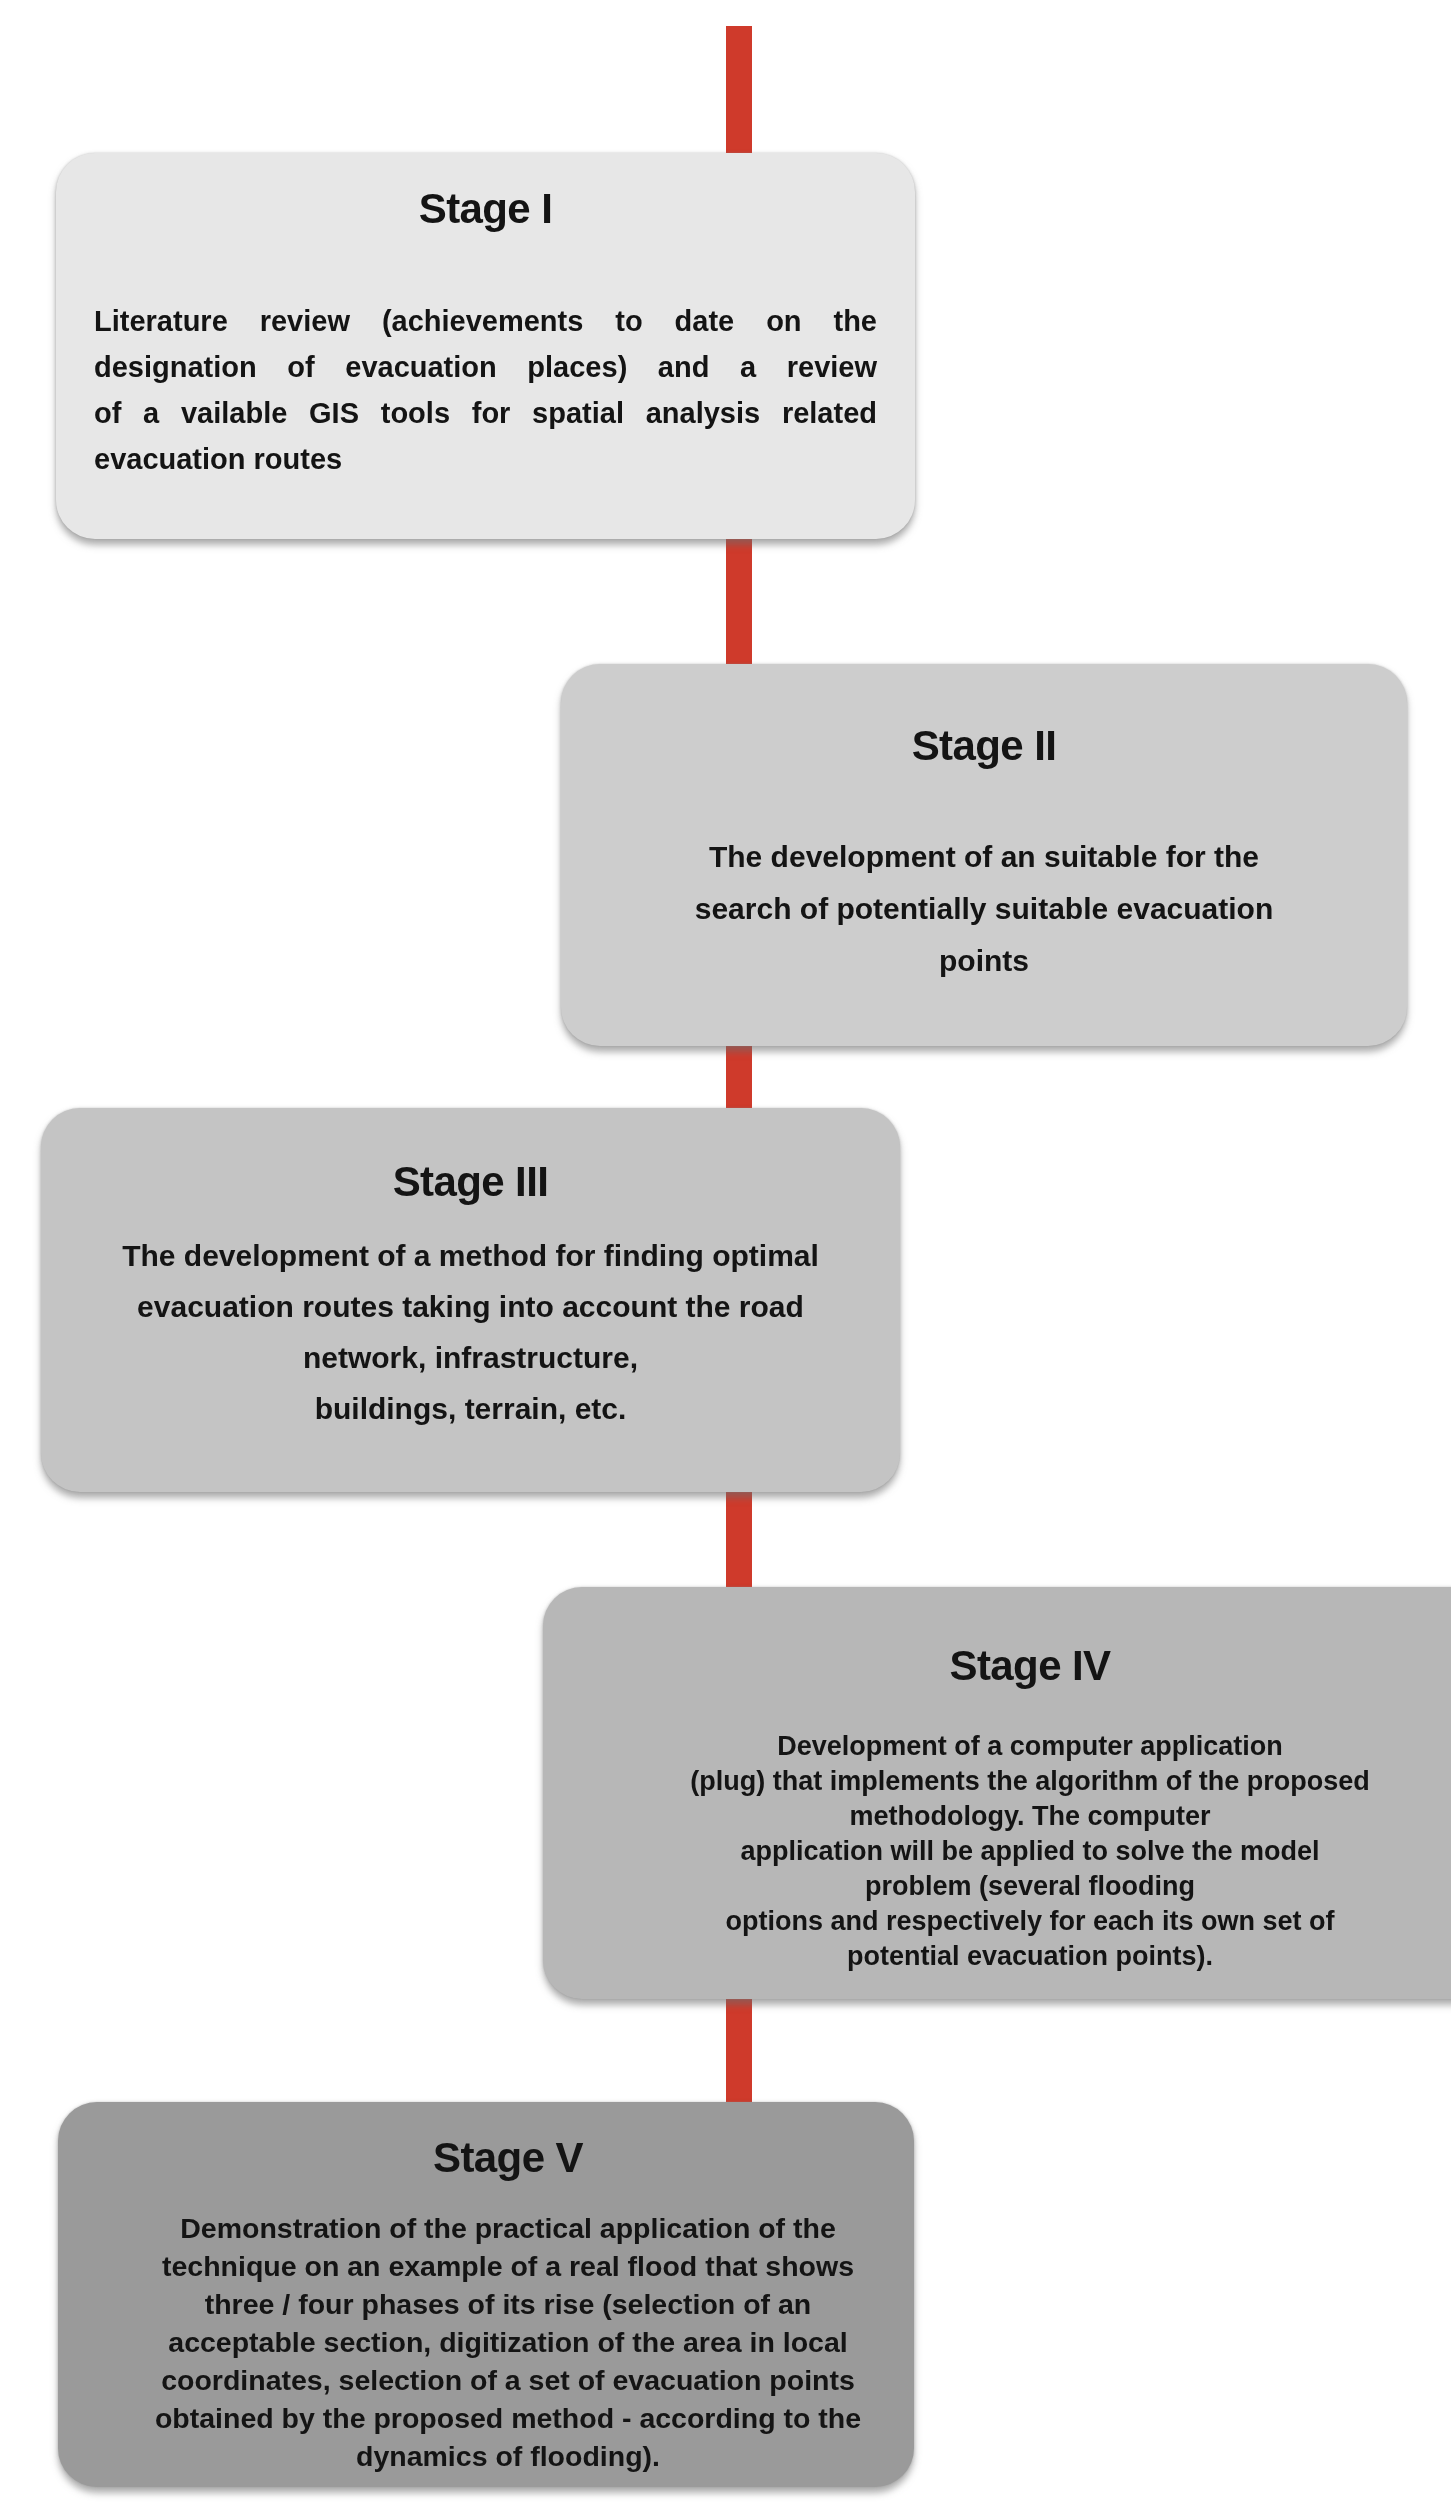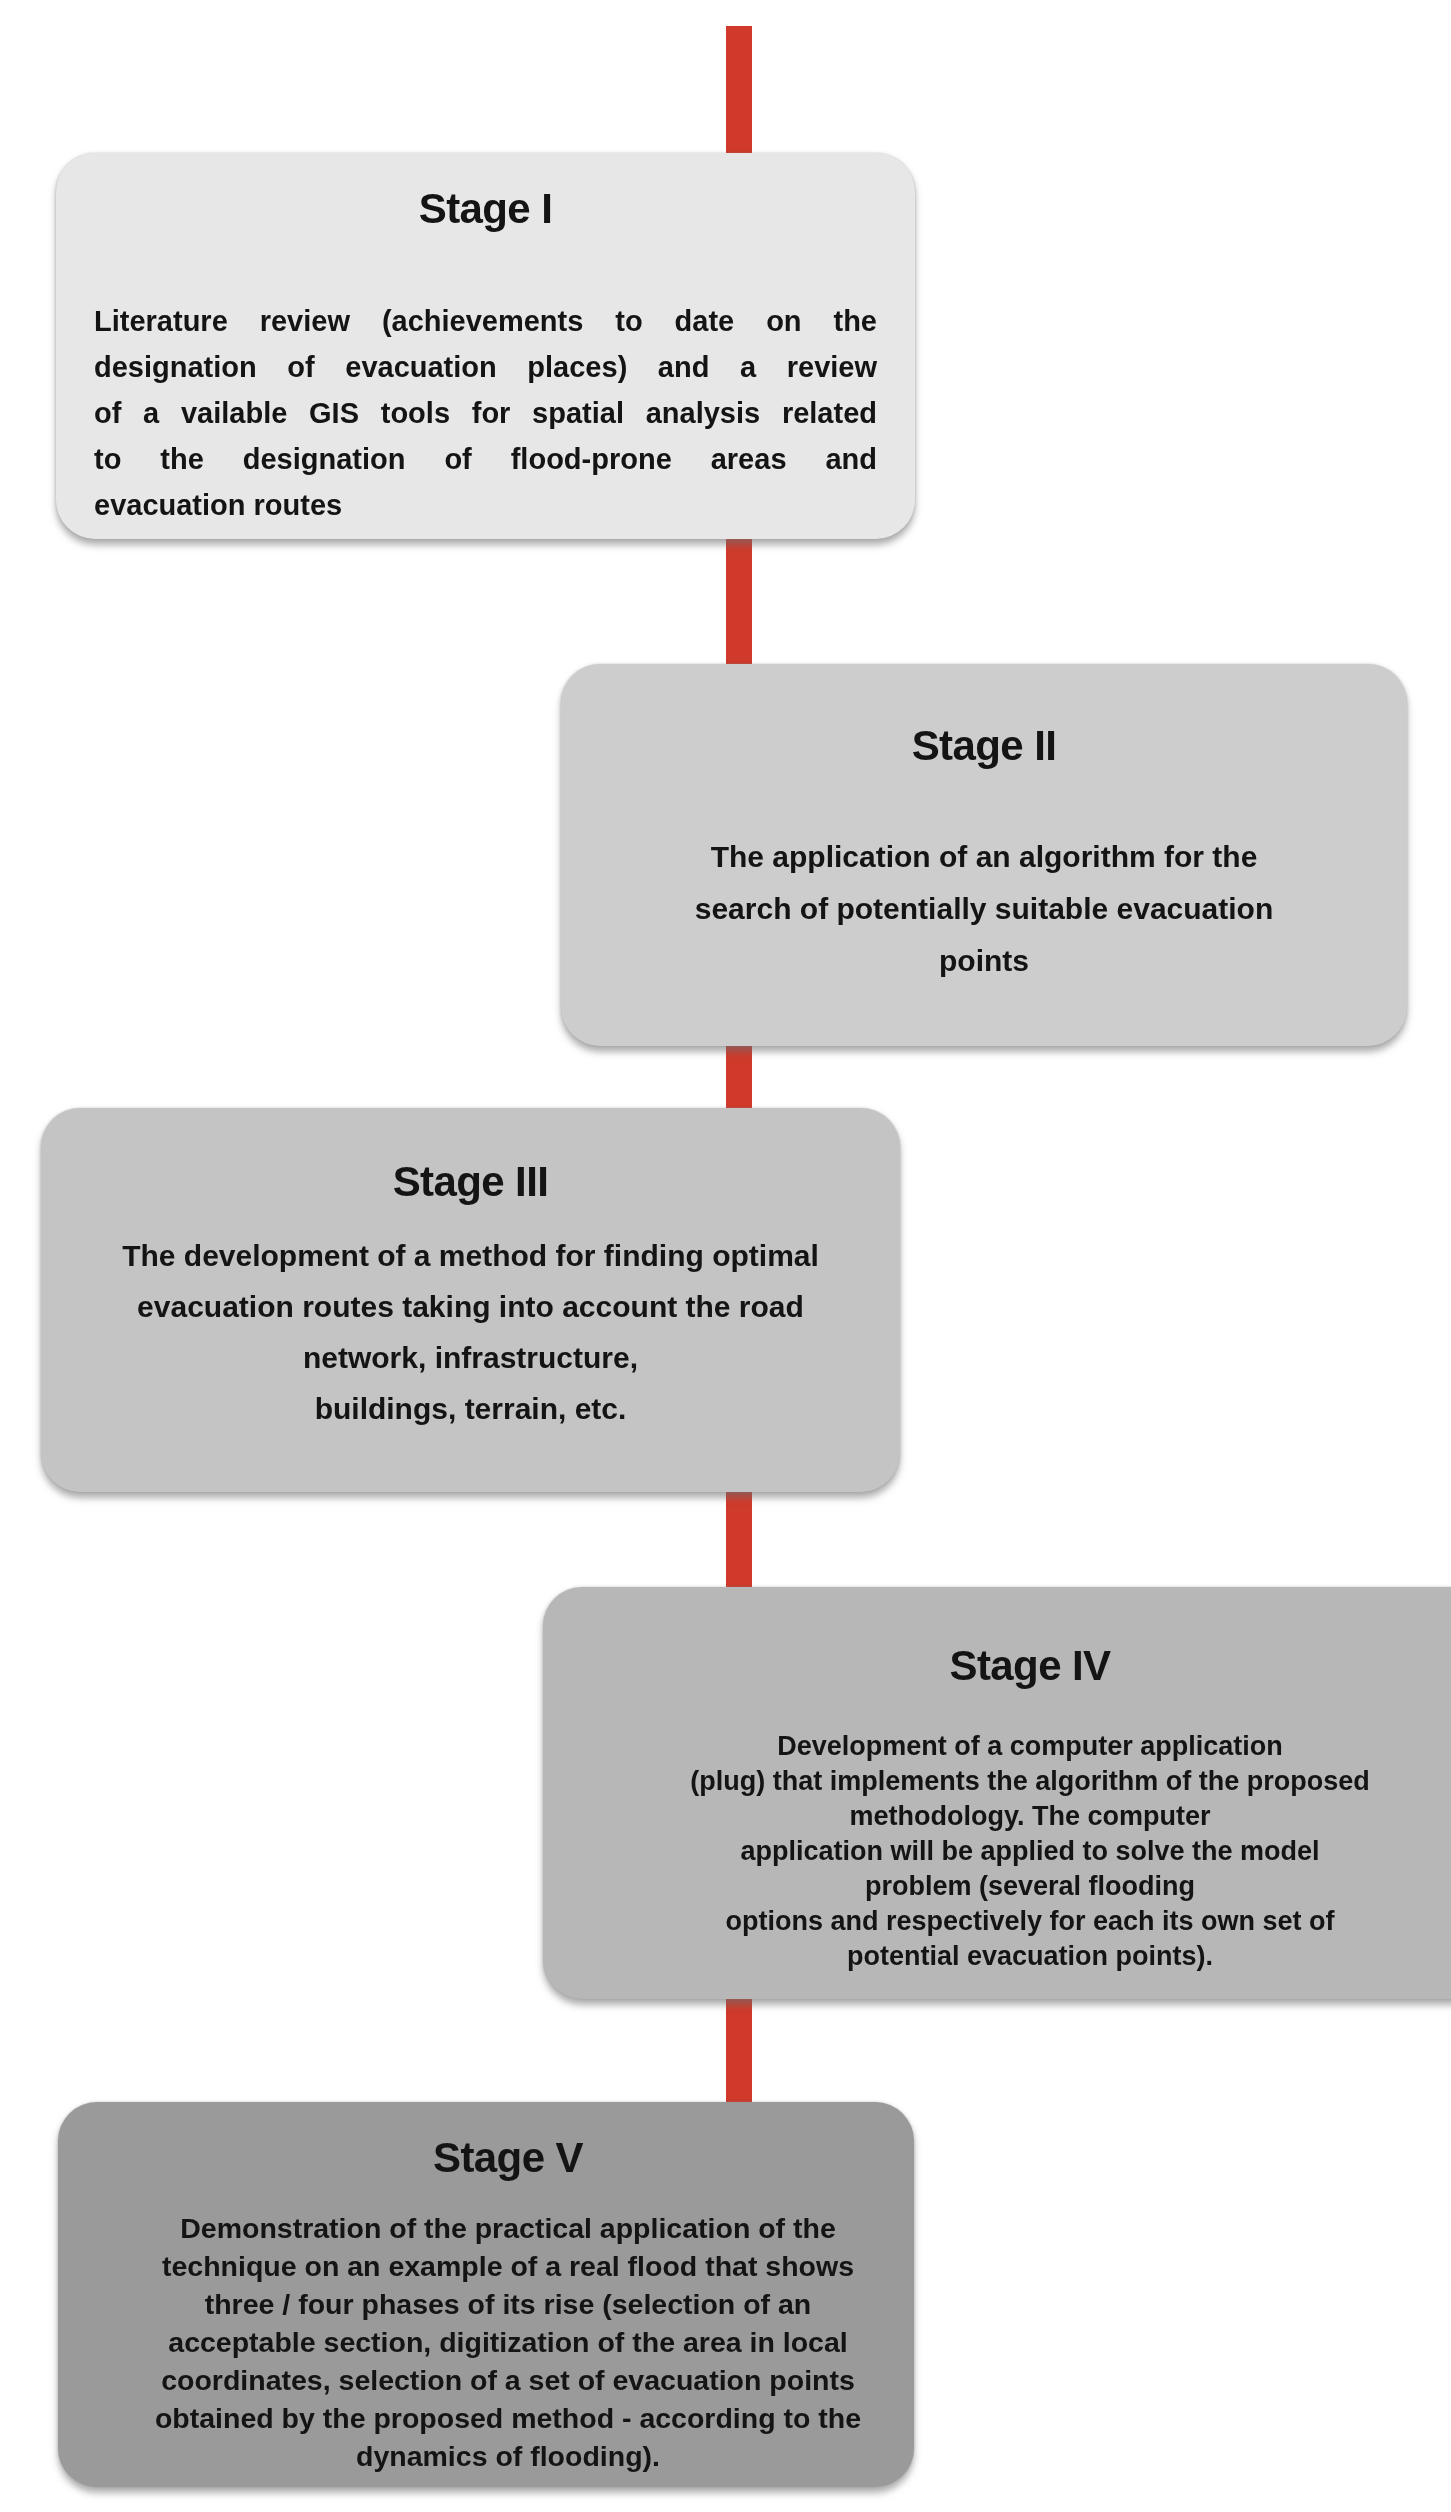--- a/index.html
+++ b/index.html
@@ -74,29 +74,28 @@
 <div id="page">
 
   <div id="spine" style="background: rgb(207, 58, 43);"></div>
 
   <div class="box" id="stage1" style="background: rgb(231, 231, 231);">
     <div class="title">Stage I</div>
     <div class="body">
         <div class="line">Literature review (achievements to date on the</div>
         <div class="line">designation of evacuation places) and a review</div>
         <div class="line">of a vailable GIS tools for spatial analysis related</div>
-        <div class="line">to the designation of flood-prone areas and</div>
         <div class="line">evacuation routes</div>
       </div>
   </div>
 
   <div class="box" id="stage2" style="background: rgb(205, 205, 205);">
     <div class="title">Stage II</div>
     <div class="body">
-        <div class="line">The application of an algorithm for the</div>
+        <div class="line">The development of an suitable for the</div>
         <div class="line">search of potentially suitable evacuation</div>
         <div class="line">points</div>
       </div>
   </div>
 
   <div class="box" id="stage3" style="background: rgb(196, 196, 196);">
     <div class="title">Stage III</div>
     <div class="body">
         <div class="line">The development of a method for finding optimal</div>
         <div class="line">evacuation routes taking into account the road</div>

